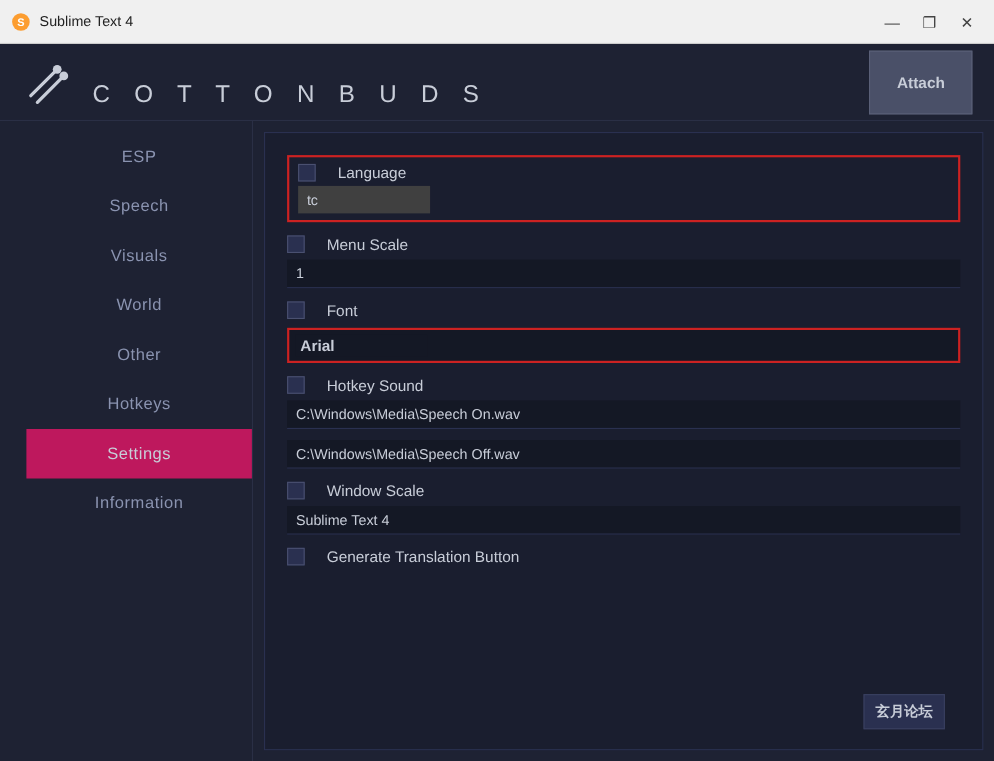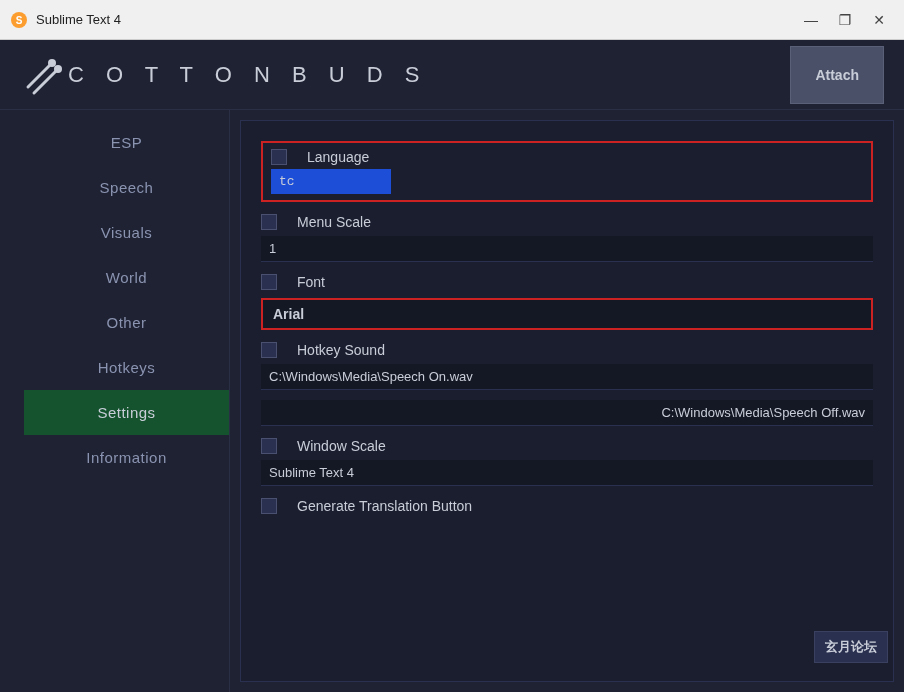--- a/index.html
+++ b/index.html
@@ -68,21 +68,22 @@
       height: 70px;
       background: #1e2233;
       display: flex;
       align-items: center;
       justify-content: space-between;
       padding: 0 20px;
       border-bottom: 1px solid #2a2f45;
     }
     .header-left {
       display: flex;
-      align-items: center;
+      align-items: flex-end;
+      gap: 16px;
     }
     .logo-icon {
       width: 48px;
       height: 48px;
       position: relative;
     }
     .app-title {
       font-size: 22px;
       font-weight: 400;
       letter-spacing: 8px;
@@ -118,21 +119,21 @@
       padding: 14px 0;
       text-align: center;
       color: #8a93b0;
       font-size: 15px;
       cursor: pointer;
       font-weight: 500;
       letter-spacing: 0.5px;
     }
     .sidebar-item.active {
       color: #c8cdd8;
-      background: #14532d;
+      background: #be185d;
     }
 
     
     .content-panel {
       flex: 1;
       background: #1a1e2f;
       padding: 20px 20px 20px 20px;
       overflow-y: auto;
       border: 1px solid #2a3050;
       margin: 10px;
@@ -181,35 +182,34 @@
       background: #141825;
       border: none;
       border-bottom: 1px solid #2a3050;
       color: #c8cdd8;
       font-size: 13px;
       padding: 5px 8px;
       outline: none;
     }
 
     .highlight-input {
-      background: #1d4ed8;
+      background: #404040;
       border: none;
       color: #c8cdd8;
       font-size: 13px;
       padding: 5px 8px;
       outline: none;
       width: 140px;
-      font-family: Liberation Mono, monospace;
     }
 
     
     .watermark {
       position: absolute;
       bottom: 18px;
-      right: 5px;
+      right: 34px;
       background: #2a3050;
       padding: 6px 10px;
       font-size: 13px;
       color: #c8cdd8;
       font-weight: 600;
       border: 1px solid #3a4060;
     }
   </style>
 </head>
 <body>
@@ -291,21 +291,21 @@
             <input type="text" style="background: rgb(20, 24, 37); border: none; color: rgb(200, 205, 216); font-size: 14px; font-weight: 600; outline: none; width: 120px; padding: 2px 4px;" value="Arial">
           </div>
         </div>
 
         <div class="setting-row">
           <div class="setting-label-row">
             <input type="checkbox" class="setting-checkbox" style="">
             <span class="setting-label">Hotkey Sound</span>
           </div>
           <input type="text" class="setting-input" value="C:\Windows\Media\Speech On.wav" style="">
-          <input type="text" class="setting-input" style="margin-top: 4px; text-align: right;" value="C:\Windows\Media\Speech Off.wav">
+          <input type="text" class="setting-input" style="margin-top: 4px;" value="C:\Windows\Media\Speech Off.wav">
         </div>
 
         <div class="setting-row">
           <div class="setting-label-row">
             <input type="checkbox" class="setting-checkbox" style="">
             <span class="setting-label">Window Scale</span>
           </div>
           <input type="text" class="setting-input" value="Sublime Text 4" style="">
         </div>
 

